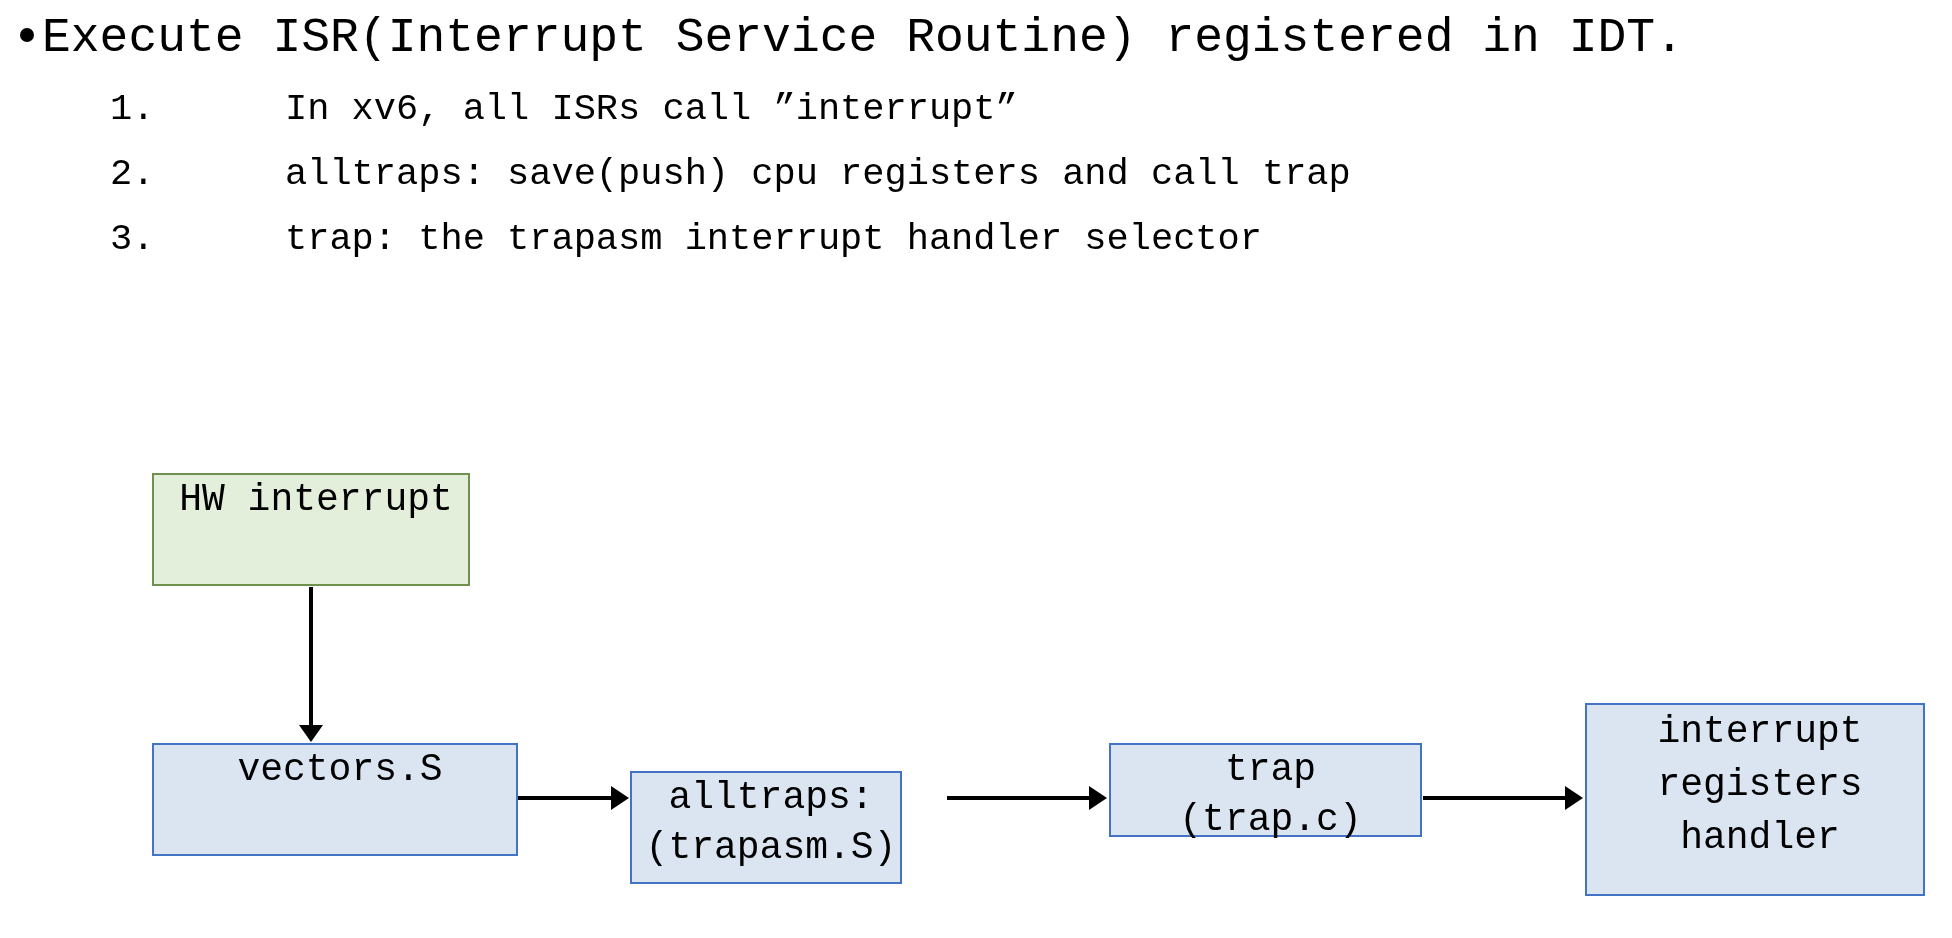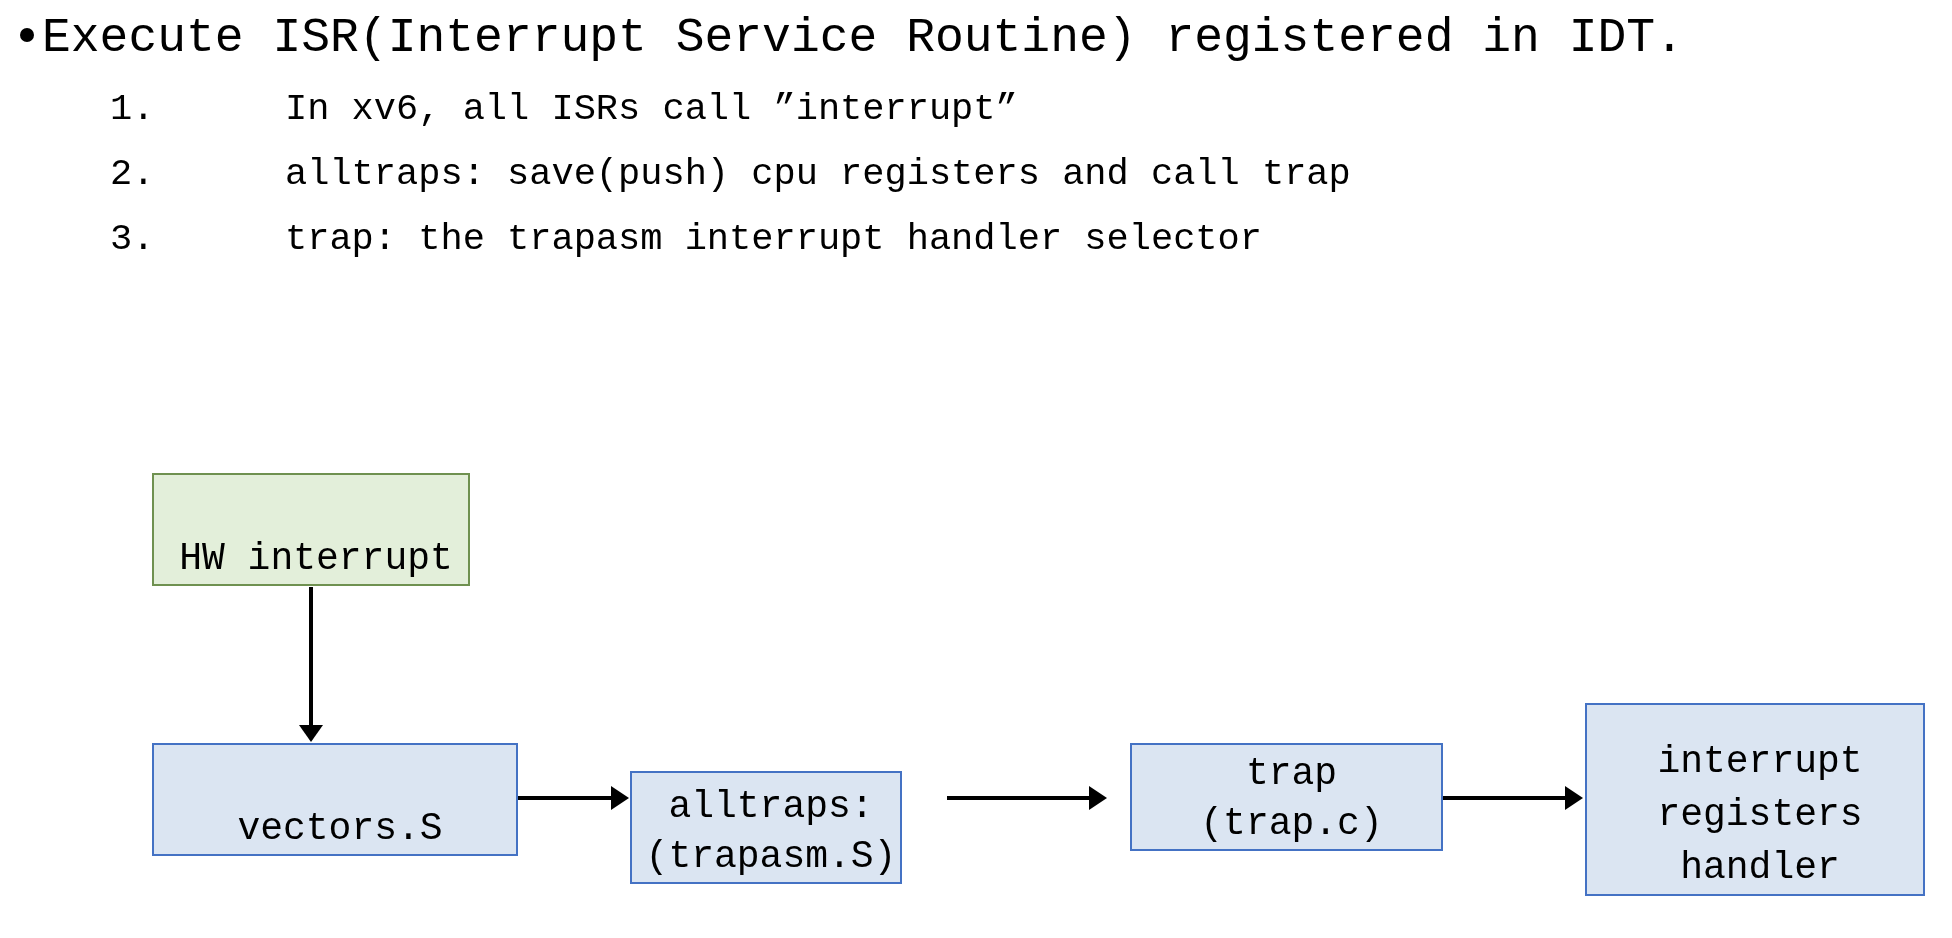--- a/index.html
+++ b/index.html
@@ -54,36 +54,36 @@
   .row-2 { top: 151px; }
   .row-3 { top: 216px; }
 
   
   .node {
     position: absolute;
     box-sizing: border-box;
     display: flex;
     flex-direction: column;
     align-items: center;
-    justify-content: flex-end;
+    justify-content: flex-start;
     text-align: center;
     font-size: 38px;
     line-height: 50px;
     background: var(--step-fill, #dbe5f2);
     border: 2.5px solid var(--step-border, #4472c4);
     padding-left: 10px;
   }
   .node.start {
     background: var(--start-fill, #e3efda);
     border-color: var(--start-border, #6f9150);
   }
   .node-hw-interrupt { left: 152px; top: 473px; width: 318px; height: 113px; }
   .node-vectors      { left: 152px; top: 743px; width: 366px; height: 113px; }
   .node-alltraps     { left: 630px; top: 743px; width: 272px; height: 113px; margin-top: 28px; }
-  .node-trap         { left: 1109px; top: 743px; width: 313px; height: 108px; margin-left: 21px; }
+  .node-trap         { left: 1109px; top: 743px; width: 313px; height: 94px; }
   .node-handler      { left: 1585px; top: 703px; width: 340px; height: 193px; line-height: 53px; }
 
   
   .arrow-layer {
     position: absolute;
     left: 0;
     top: 0;
     width: 1952px;
     height: 938px;
     pointer-events: none;

